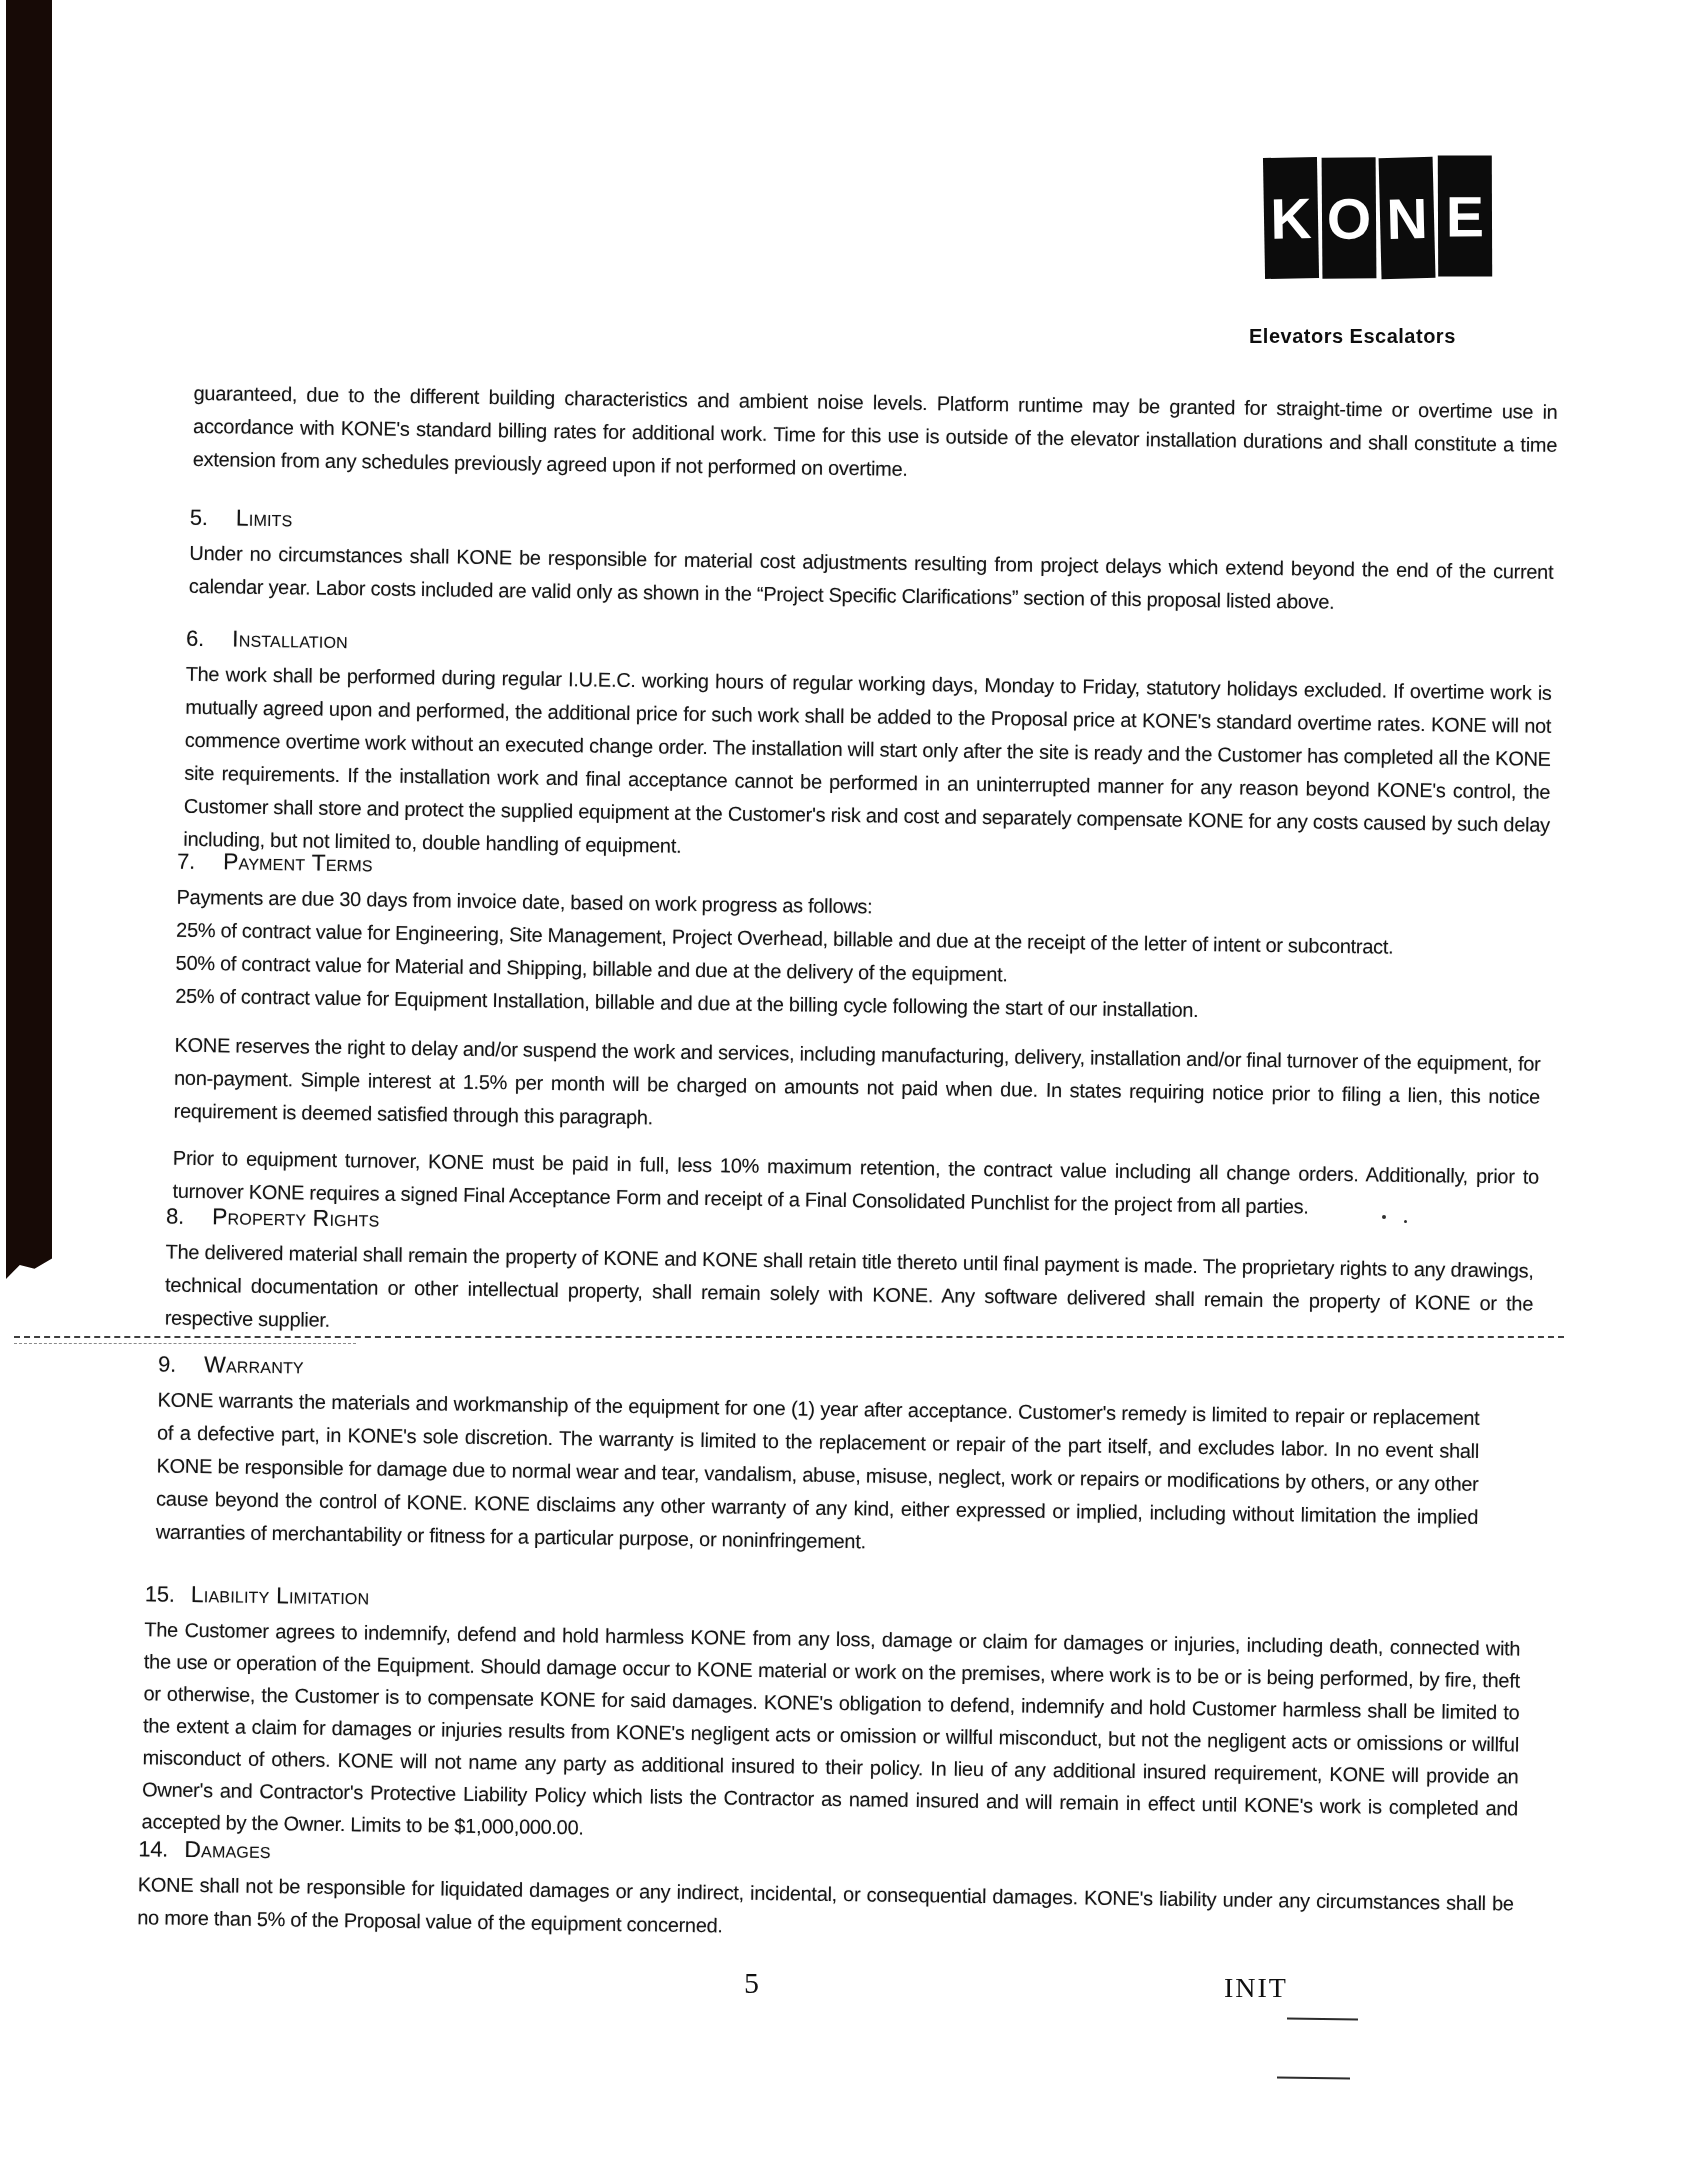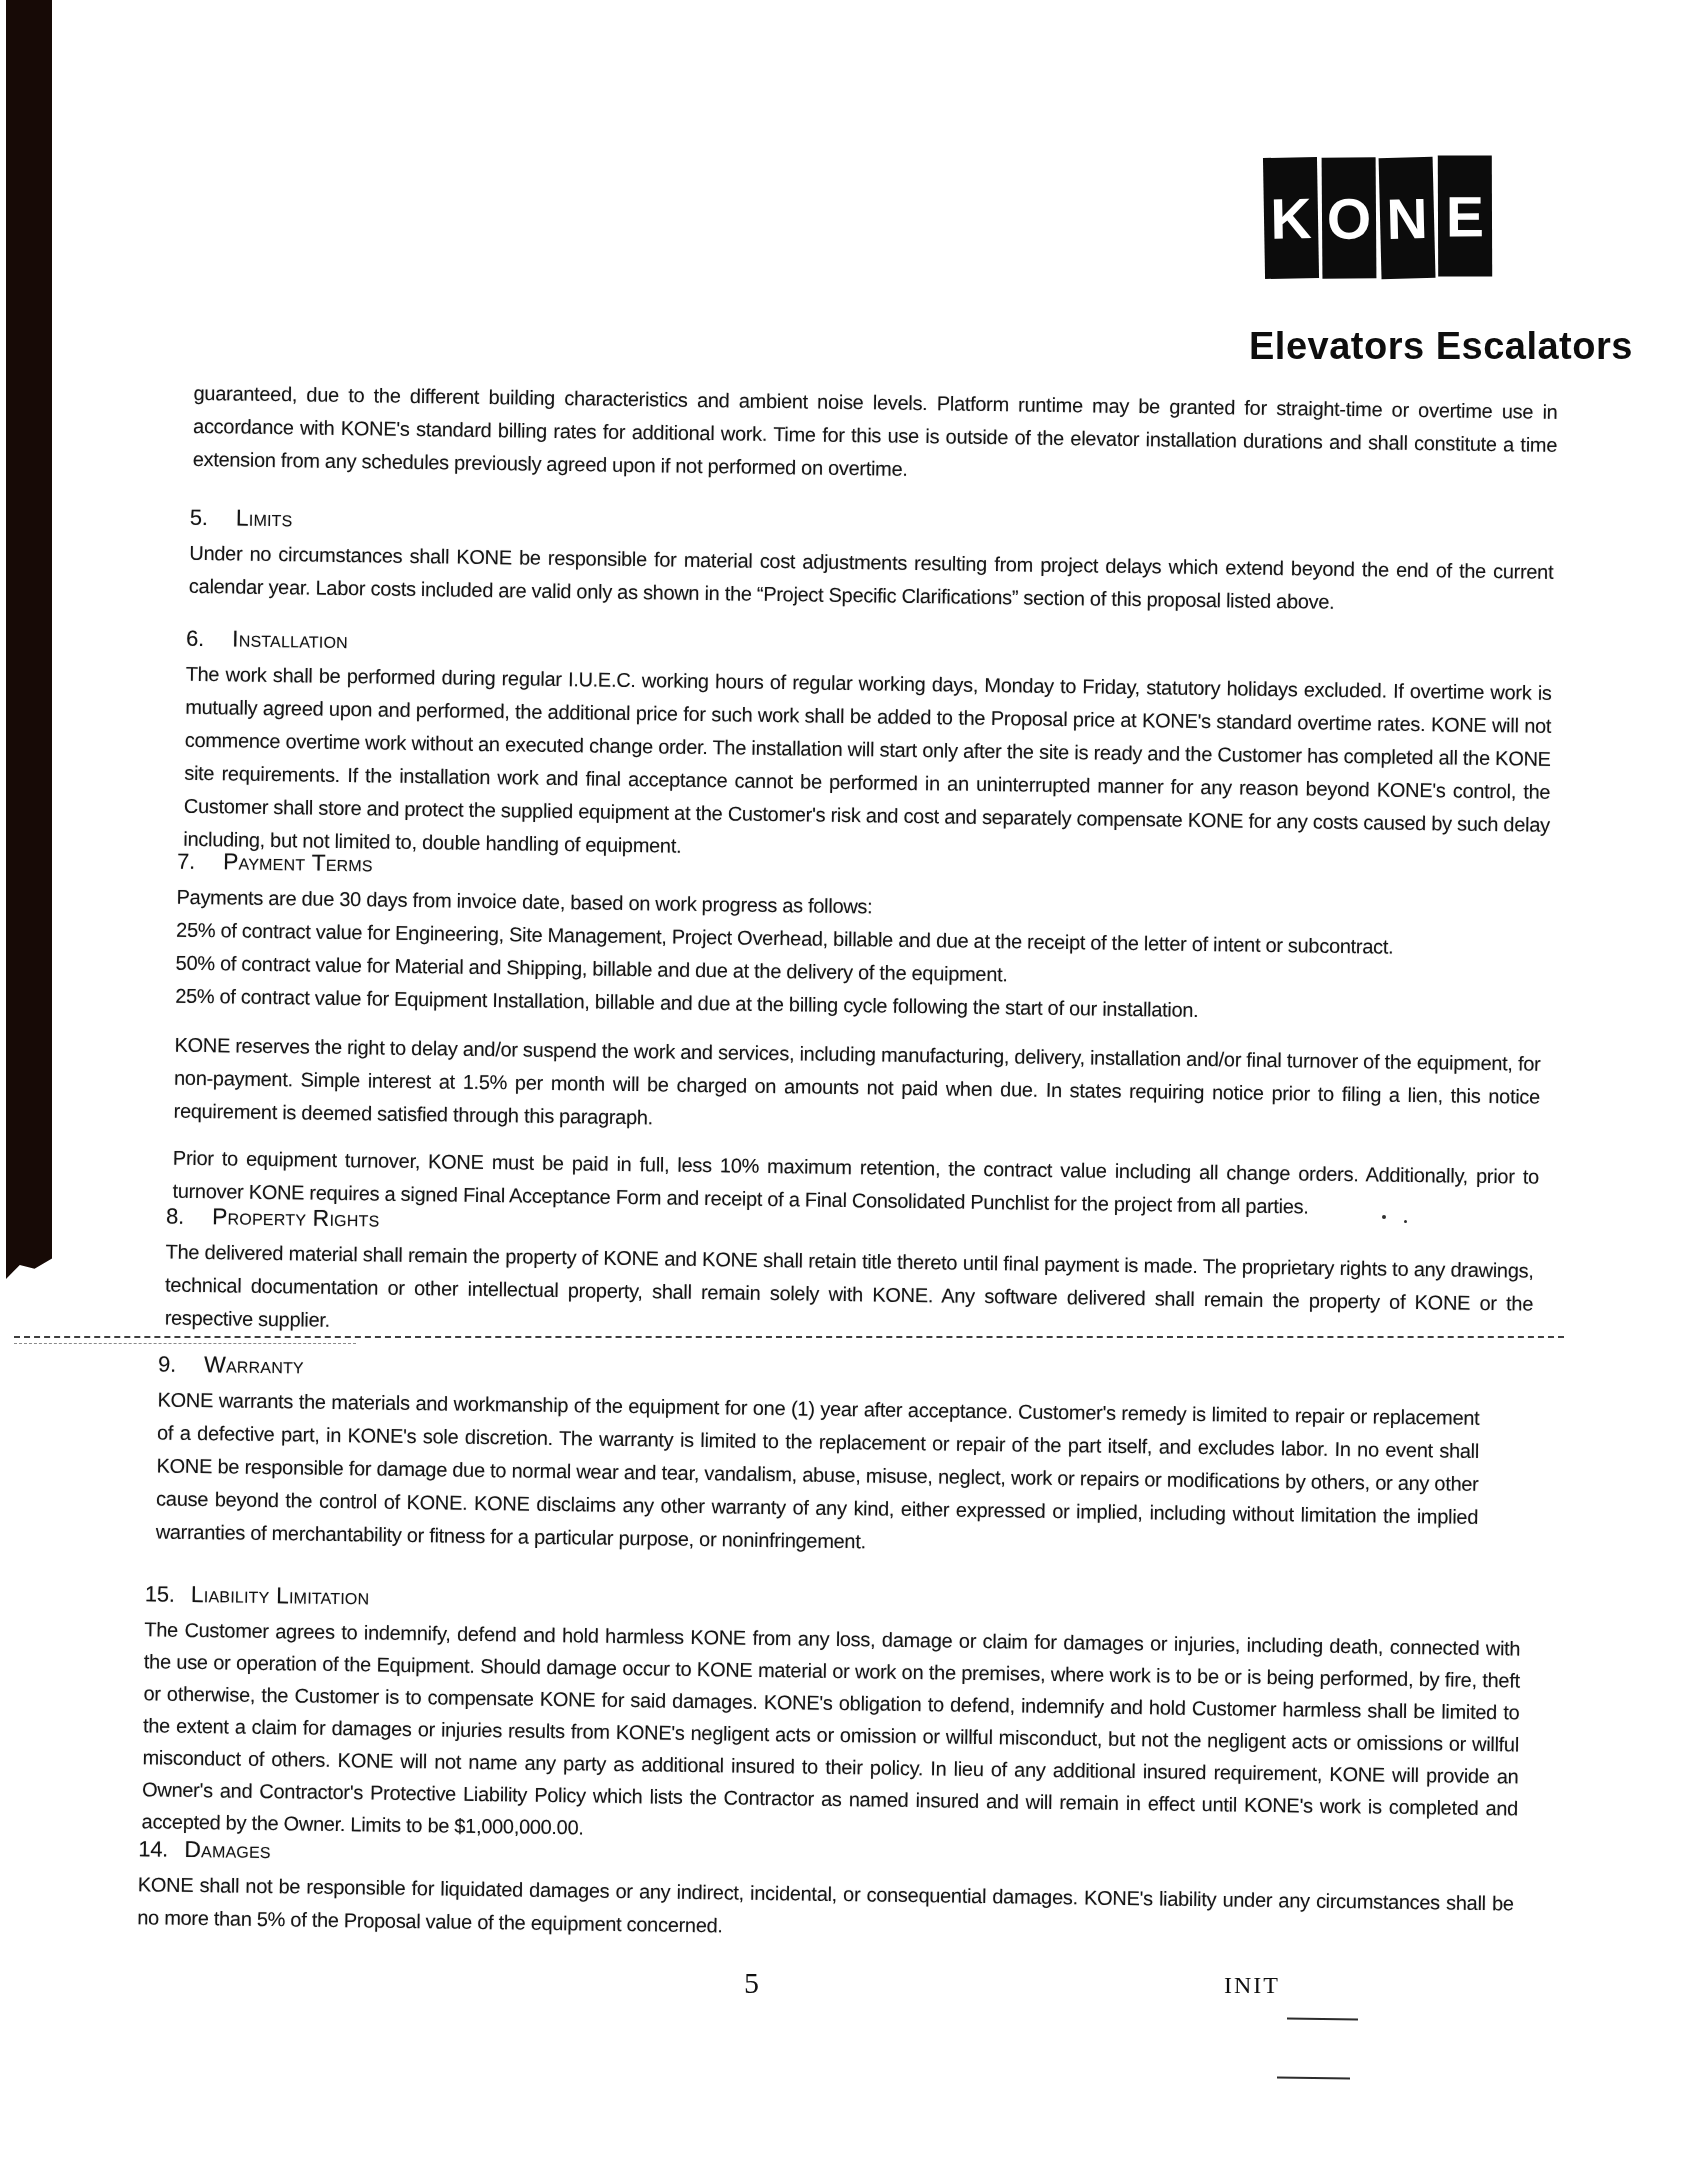--- a/index.html
+++ b/index.html
@@ -13,41 +13,41 @@
     background:#170a06;
     clip-path:polygon(0 0,100% 0,100% 98.4%,62% 99.2%,30% 98.9%,0 100%);
   }
   
   .logo{position:absolute;left:1264px;top:156px;display:flex;gap:4px;transform:rotate(-1deg);}
   .tile{width:54px;height:121px;background:#0c0c0c;display:flex;align-items:center;justify-content:center;}
   .tile:nth-child(2){transform:rotate(.6deg) translateY(1px);}
   .tile:nth-child(3){transform:rotate(-.4deg) translateY(2px);}
   .tile:nth-child(4){transform:rotate(.8deg) translateY(1px);}
   .tile span{color:#ffffff;font-weight:bold;font-size:57px;letter-spacing:0;}
-  .tagline{position:absolute;left:1249px;top:325px;font-size:38px;font-weight:600;letter-spacing:0.5px;color:#0e0e0e;}
+  .tagline{position:absolute;left:1249px;top:325px;font-size:20px;font-weight:600;letter-spacing:0.5px;color:#0e0e0e;}
   
   .content{position:absolute;left:0;top:0;width:1683px;height:2177px;transform:rotate(.8deg);}
   .sec{position:absolute;text-shadow:0 0 1px rgba(0,0,0,.30);}
   .para{
     font-size:20px;line-height:33px;letter-spacing:-0.3px;
     text-align:justify;text-align-last:left;color:#161616;
   }
   .sec-head{font-size:22px;color:#141414;line-height:30px;letter-spacing:-0.3px;margin-bottom:4px;}
   .sec-head .num{display:inline-block;min-width:46px;}
   .sec-head .ttl{font-variant:small-caps;font-size:23px;letter-spacing:0.2px;}
   .payline{font-size:20px;line-height:33px;letter-spacing:-0.3px;color:#161616;}
   .gap16{margin-top:16px;}
   .gap14{margin-top:14px;}
   
   .dash-line{position:absolute;left:14px;top:1336px;width:1550px;border-top:2.5px dashed #3f3f3f;}
   .dash-line2{position:absolute;left:14px;top:1343px;width:342px;border-top:1.5px dashed #8a8a8a;}
   .dot{position:absolute;background:#2f2f2f;border-radius:50%;}
   
   .pageno{position:absolute;left:744px;top:1966px;font-family:"Liberation Serif",serif;font-size:30px;color:#101010;}
-  .init{position:absolute;left:1224px;top:1972px;font-family:"Liberation Serif",serif;font-size:24px;letter-spacing:2px;color:#101010;}
+  .init{position:absolute;left:1224px;top:1972px;font-family:"Liberation Serif",serif;font-size:28px;letter-spacing:2px;color:#101010;}
   .init-line1{position:absolute;left:1287px;top:2018px;width:71px;border-top:2px solid #2c2c2c;transform:rotate(1deg);}
   .init-line2{position:absolute;left:1277px;top:2077px;width:73px;border-top:2px solid #2c2c2c;transform:rotate(.8deg);}
 </style>
 </head>
 <body>
 
 <div class="scan-bar"></div>
 
 <div class="logo">
   <div class="tile">

